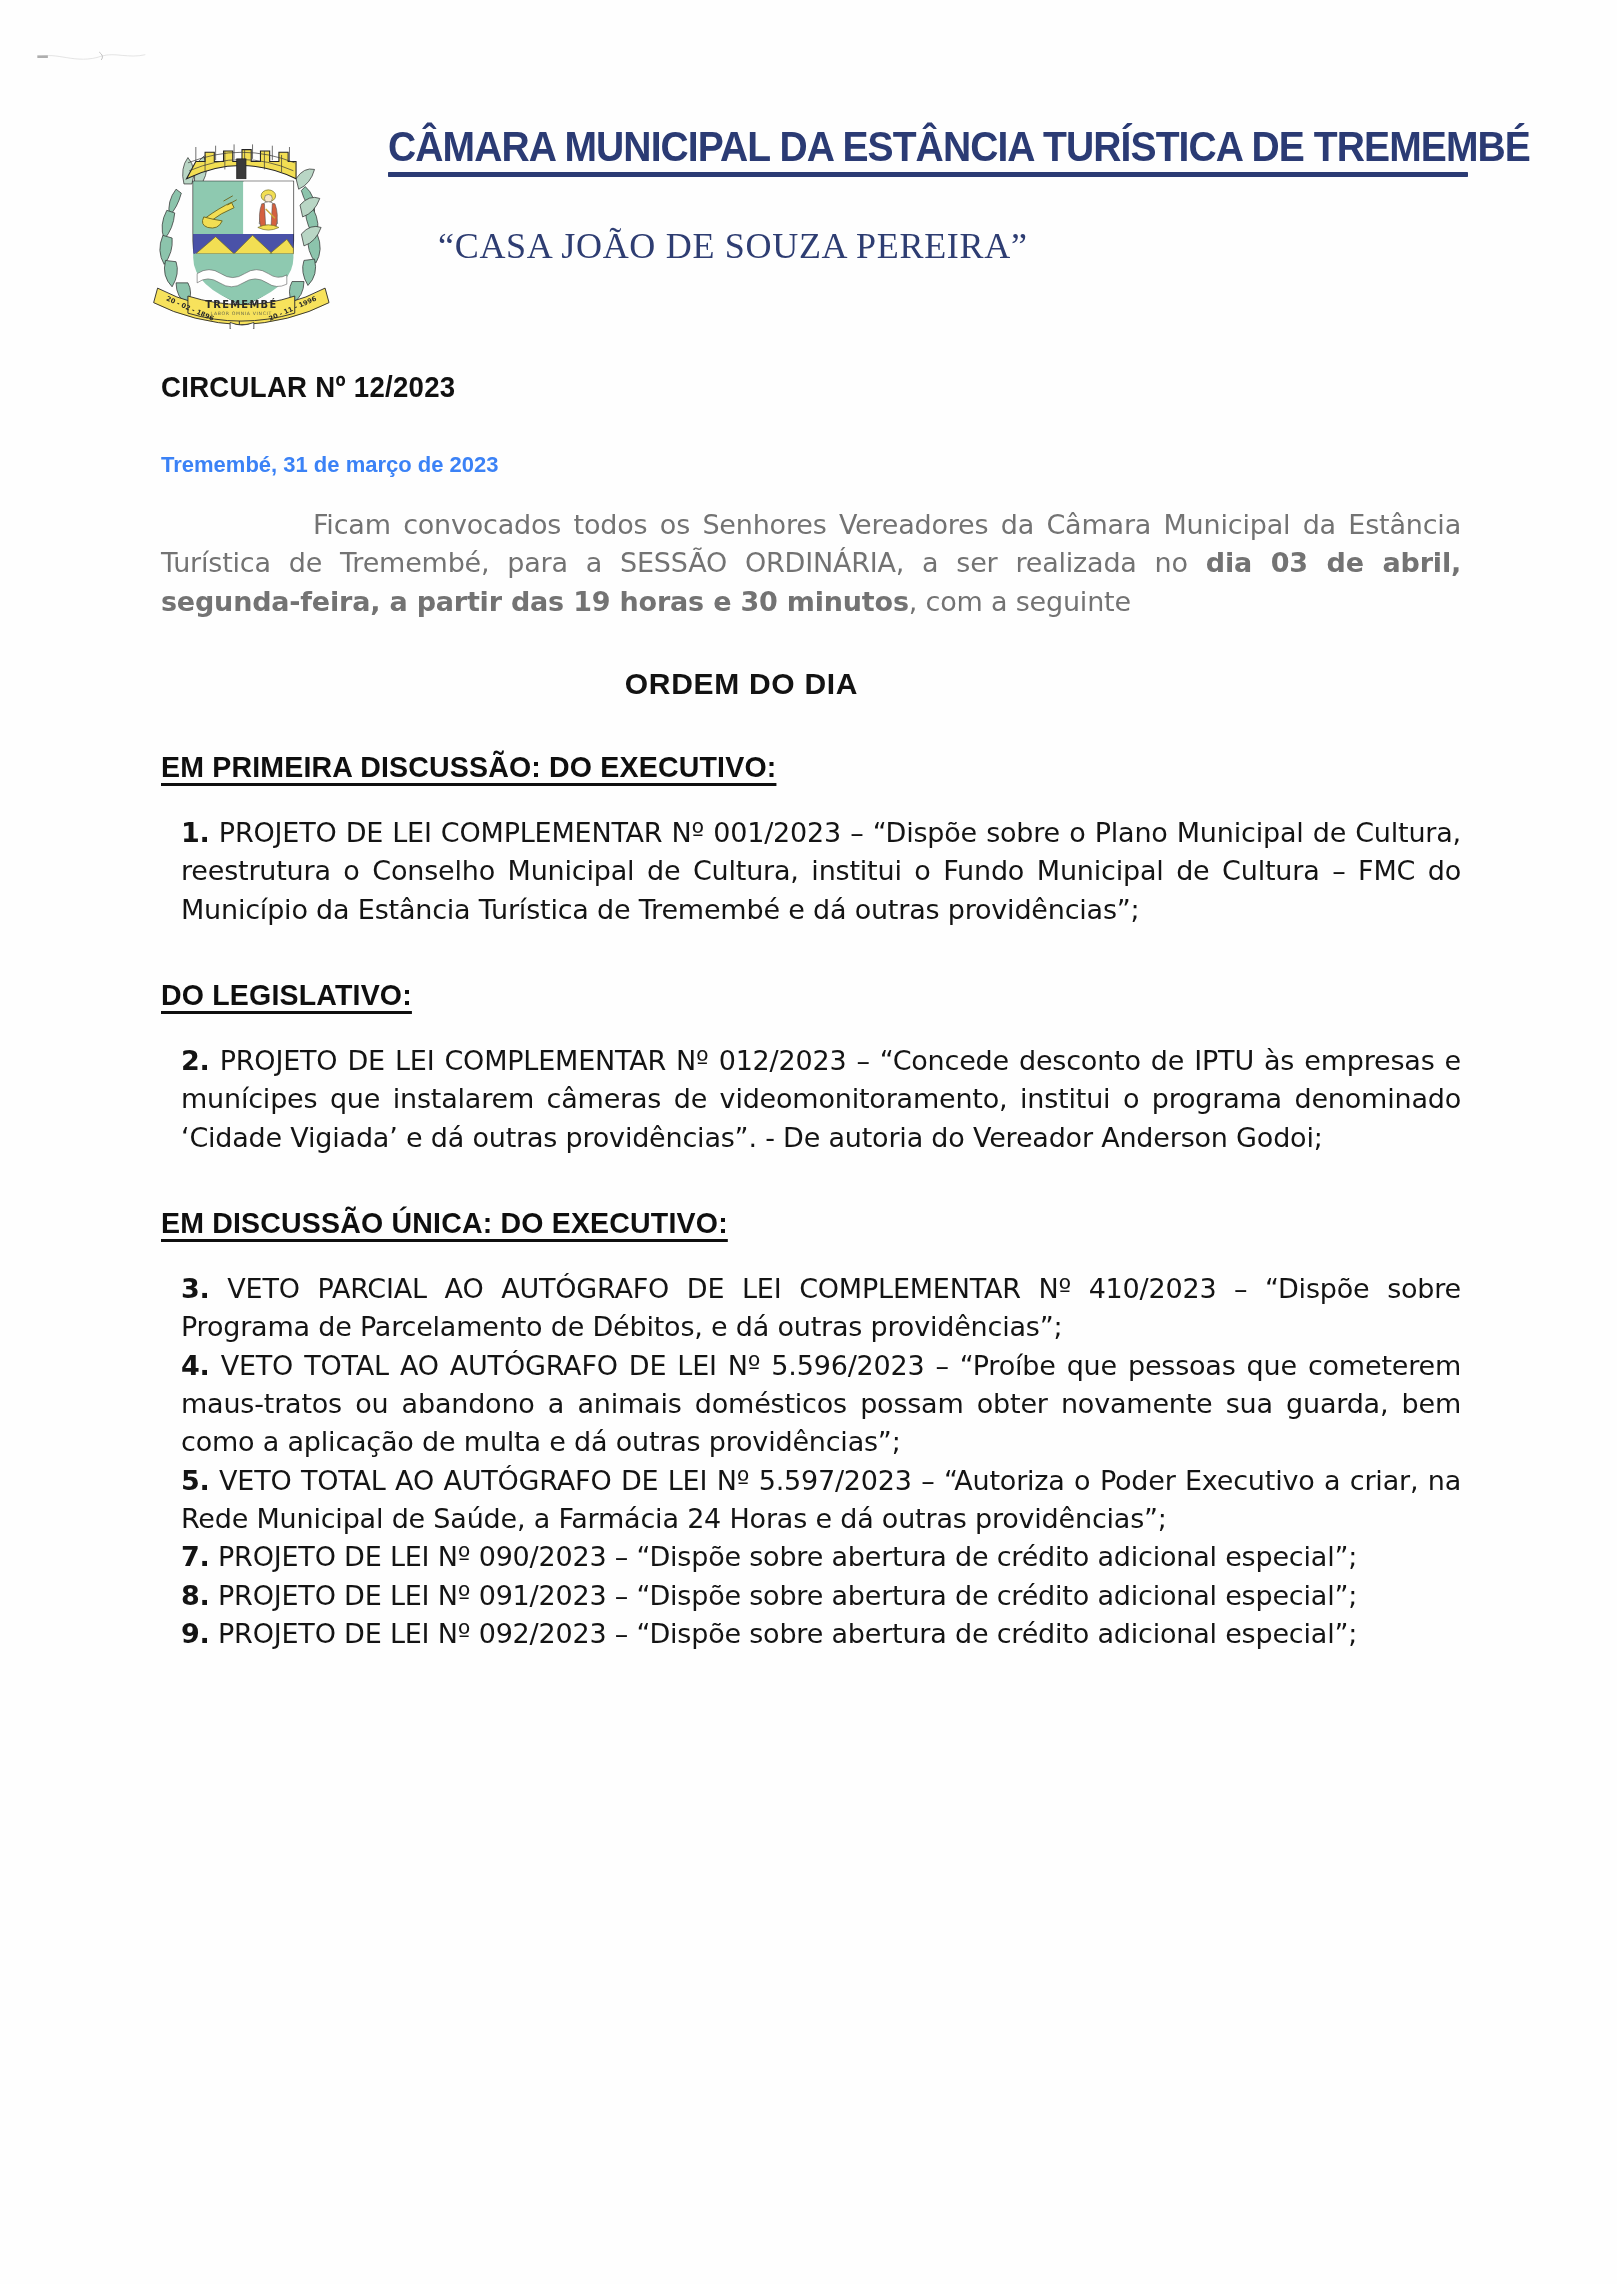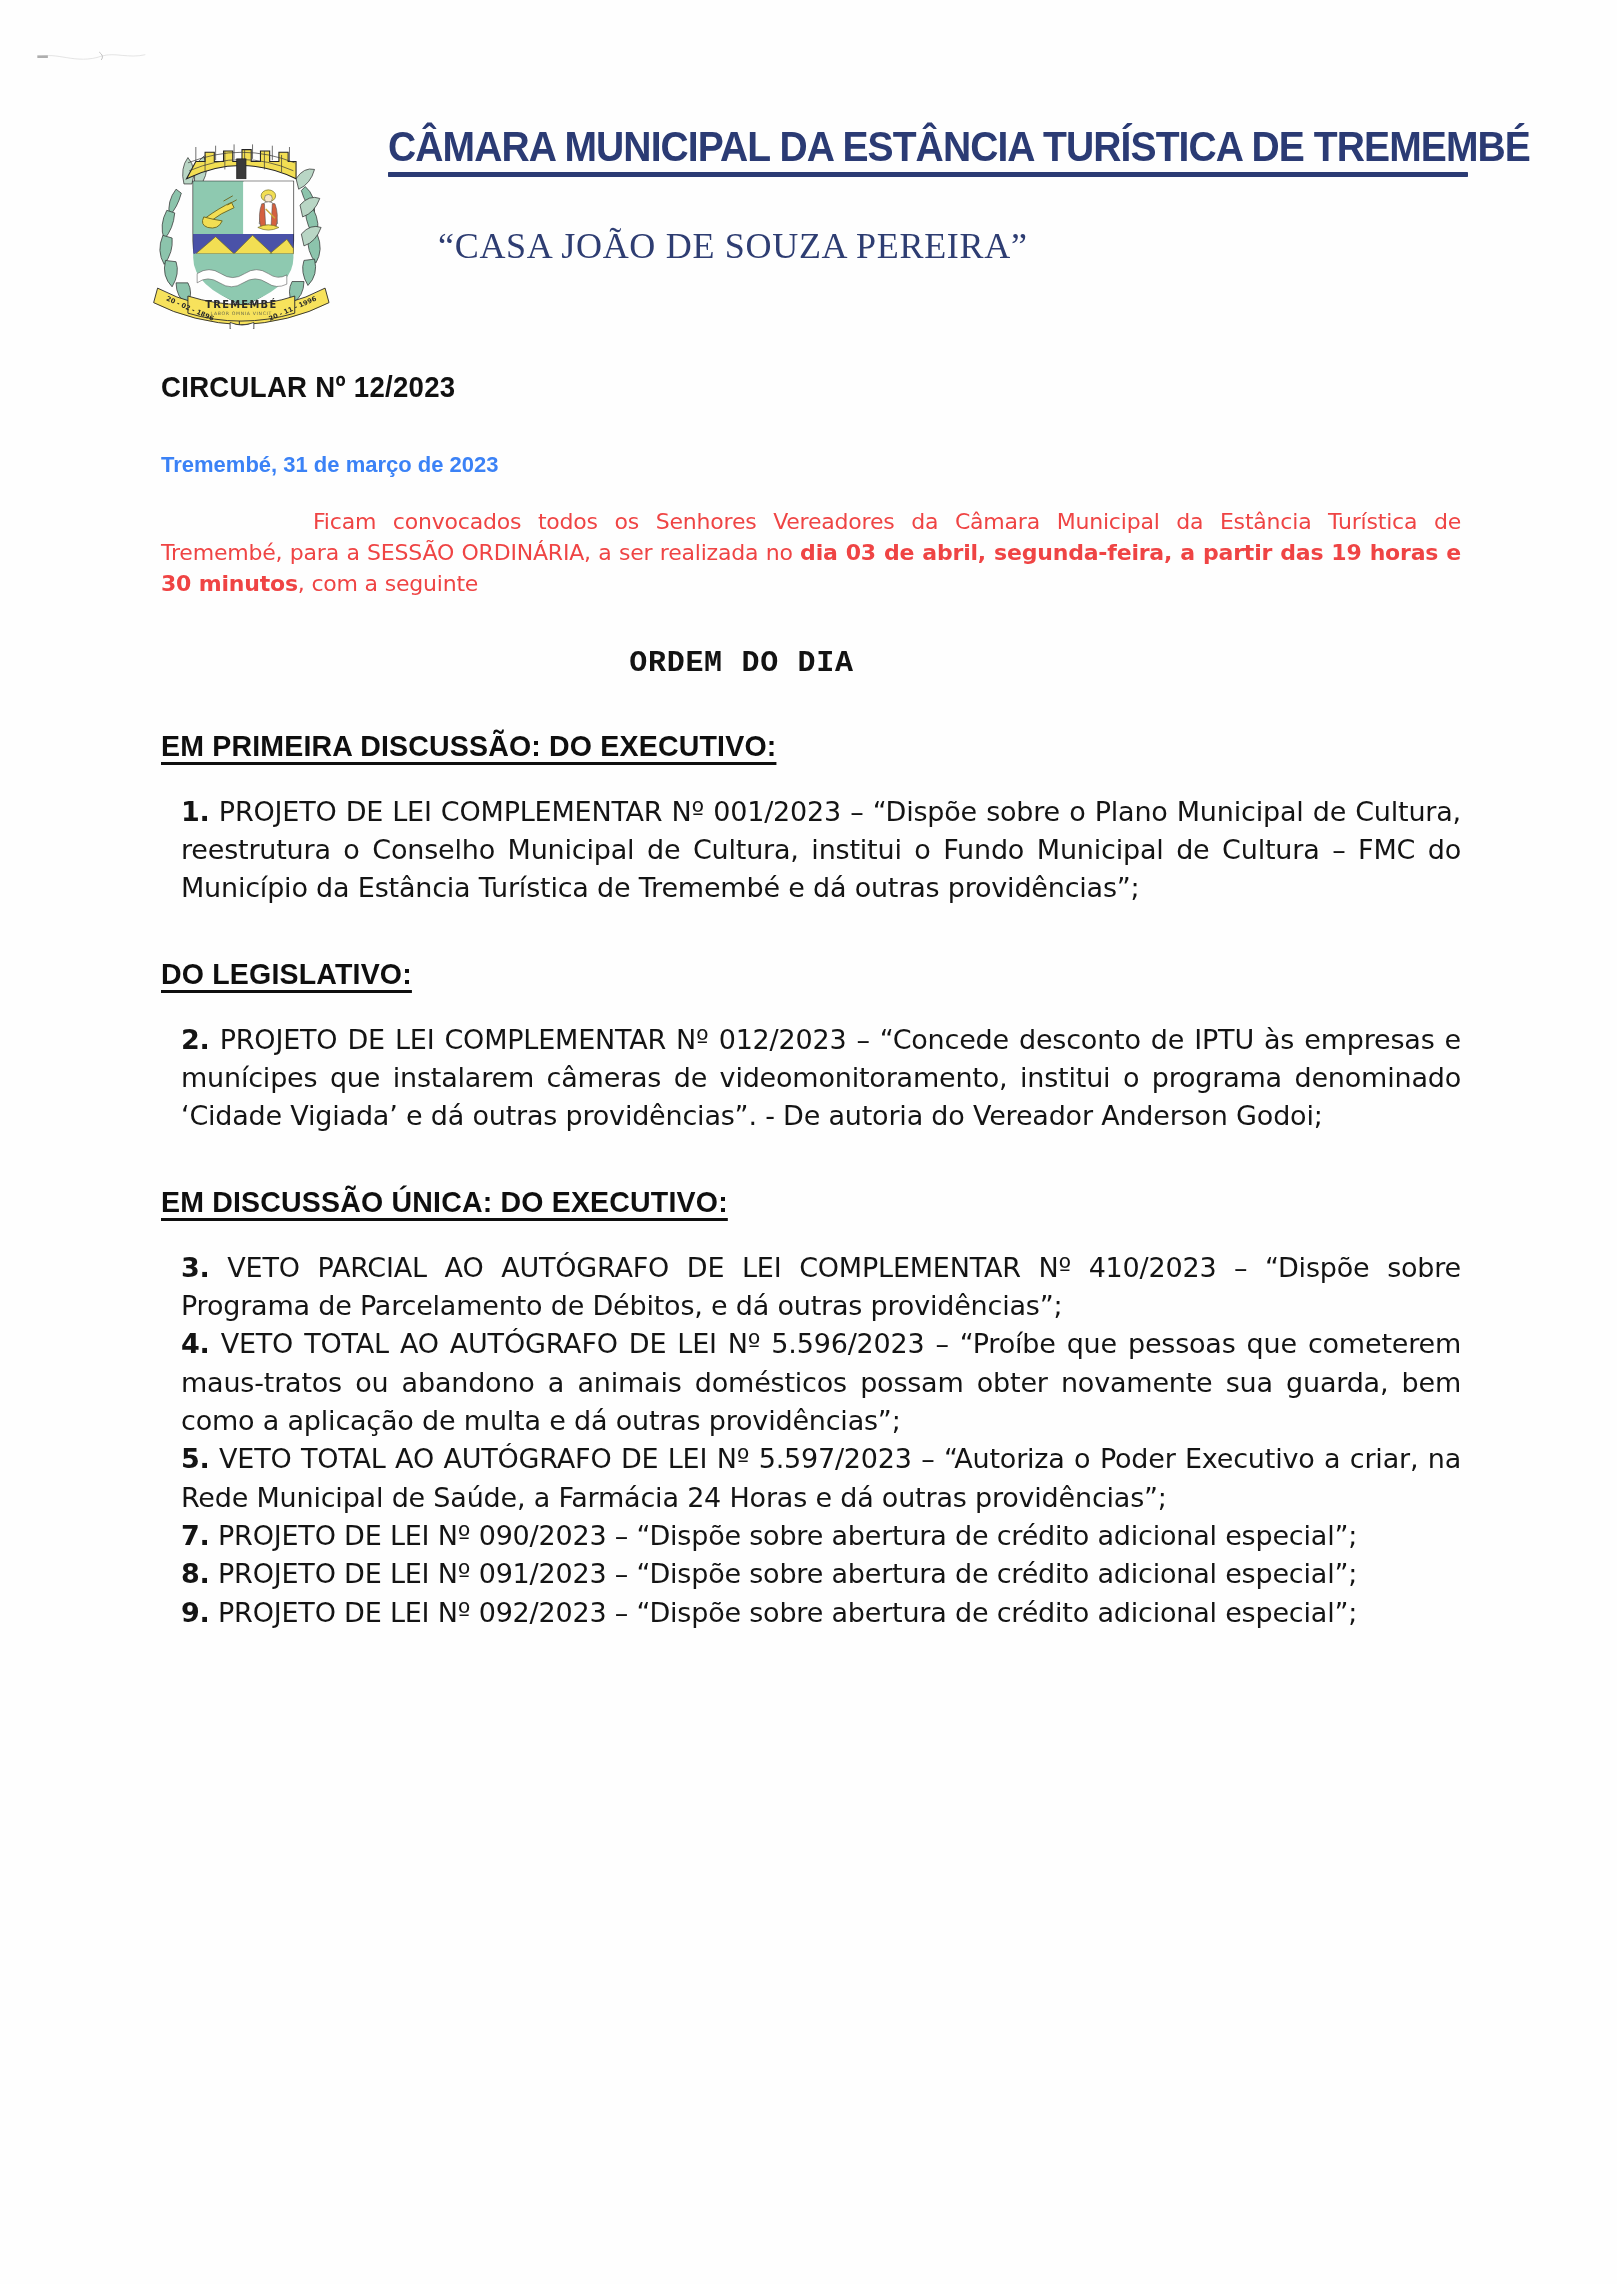--- a/index.html
+++ b/index.html
@@ -108,34 +108,34 @@
     font-family: "Liberation Sans Narrow", "Liberation Sans", sans-serif;
     font-weight: bold;
     font-size: 22px;
     color: #3b82f6;
     margin-top: 48px;
     padding-right: 2.6px;
   }
 
   .para {
     font-family: "DejaVu Sans", sans-serif;
-    font-size: 22px;
+    font-size: 27px;
     line-height: 1.42;
-    color: #ef4444;
+    color: #737373;
     text-align: justify;
     text-justify: inter-word;
     margin-top: 28px;
     letter-spacing: -0.2px;
   }
   .para .indent { display: inline-block; width: 152px; }
   .para b { font-weight: bold; }
 
   .ordem {
     text-align: center;
-    font-family: Liberation Mono, monospace;
+    font-family: Liberation Sans, sans-serif;
     font-weight: bold;
     font-size: 30px;
     color: #131313;
     letter-spacing: 0.7px;
     margin-top: 46px;
     padding-right: 139px;
   }
 
   .section-head {
     font-family: "Liberation Sans Narrow", "Liberation Sans", sans-serif;

